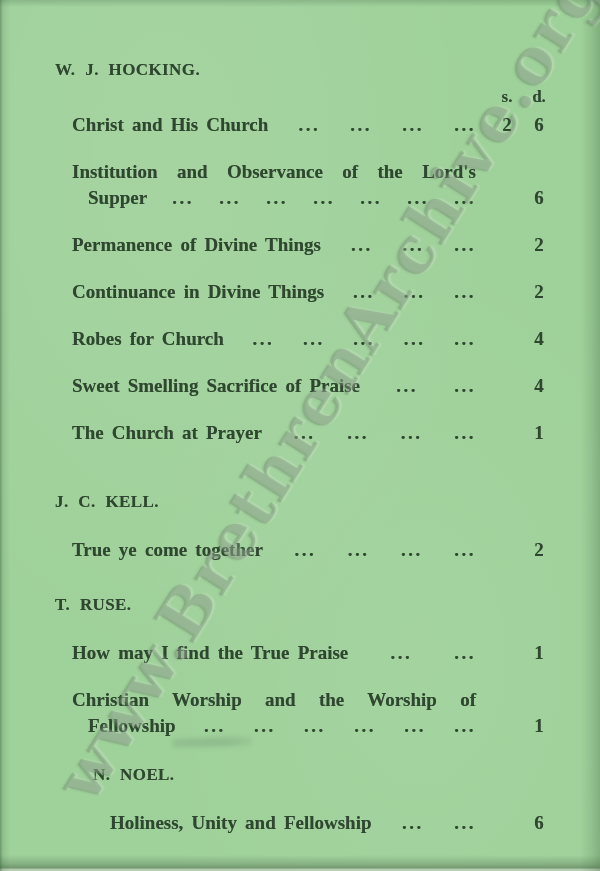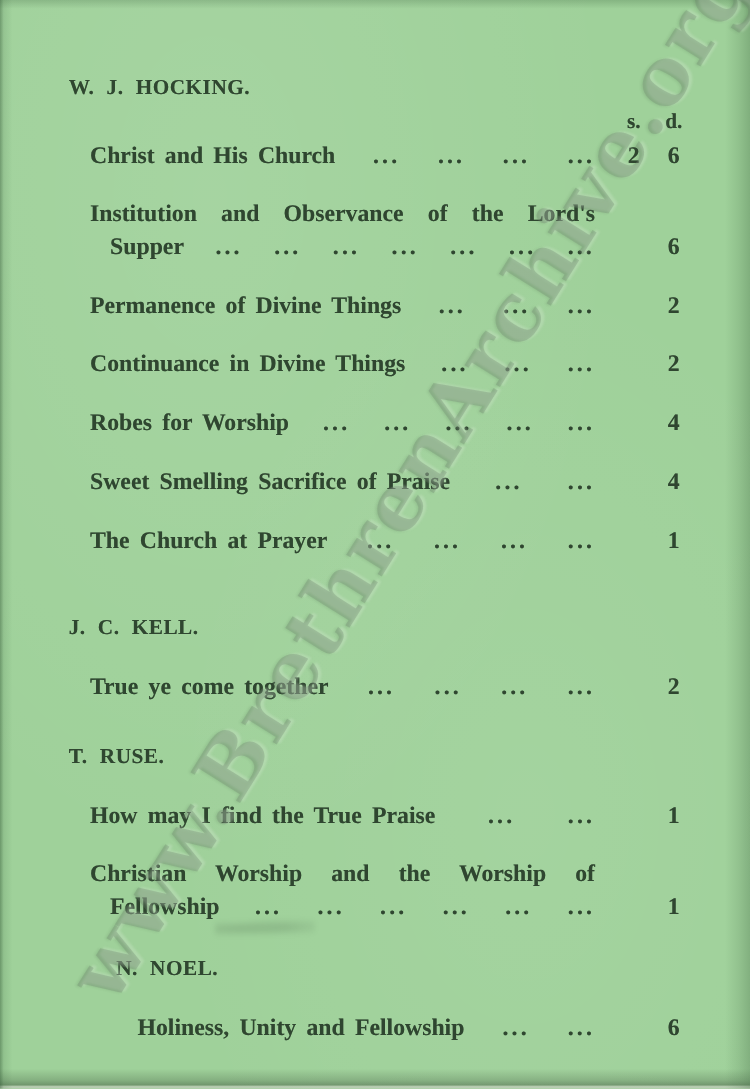--- a/index.html
+++ b/index.html
@@ -145,21 +145,21 @@
               <div class="dots">...</div>
             </div>
             <div class="col"></div>
             <div class="col col-d">2</div>
           </div>
         </div>
         <div class="item">
           <div class="row">
             <div class="indent"></div>
             <div class="main">
-              <div class="t">Robes for Worship</div>
+              <div class="t">Robes for Church</div>
               <div class="dots">...</div>
               <div class="dots">...</div>
               <div class="dots">...</div>
               <div class="dots">...</div>
               <div class="dots">...</div>
             </div>
             <div class="col"></div>
             <div class="col col-d">4</div>
           </div>
         </div>

